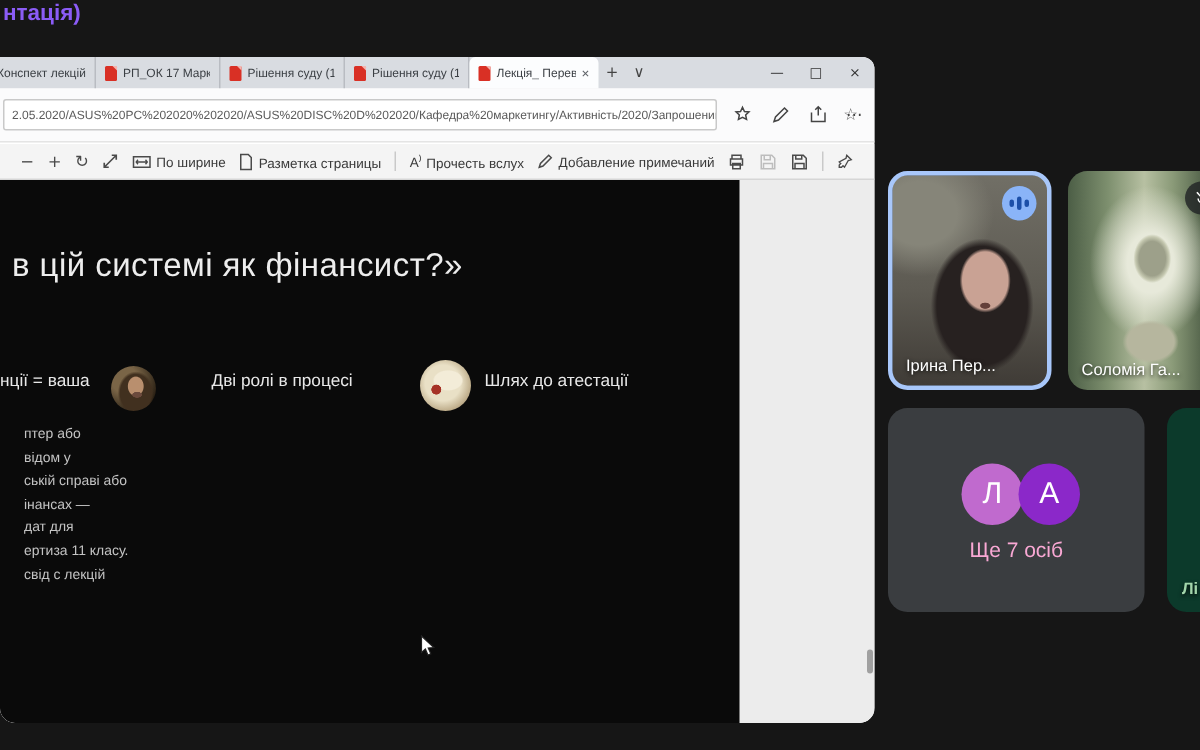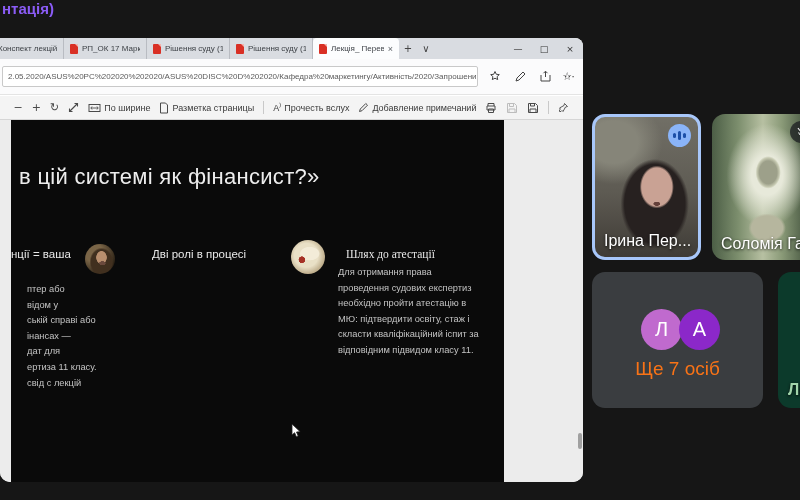--- a/index.html
+++ b/index.html
@@ -46,41 +46,41 @@
   .url-star { position:absolute; right:11px; top:11px; font-size:11px; color:#666;
               font-family:"DejaVu Sans",sans-serif; line-height:14px; }
   .addr-icons { position:absolute; right:8px; top:7px; height:21px; display:flex; gap:12px; align-items:center; }
   .addr-icons svg { display:block; }
   .dots { font-size:11px; color:#444; font-family:"DejaVu Sans",sans-serif; }
 
   
   .pdf-toolbar { position:absolute; left:0; top:58px; width:100%; height:24px; background:#f4f4f4;
                  border-bottom:1px solid #d6d6d6; display:flex; align-items:center; justify-content:center;
                  gap:9px; font-size:9px; color:#3a3a3a; }
-  .tb-item { display:flex; align-items:center; gap:3px; white-space:nowrap; }
+  .tb-item { display:flex; align-items:flex-end; gap:3px; white-space:nowrap; }
   .tb-glyph { font-size:11px; font-family:"DejaVu Sans",sans-serif; color:#4a4a4a; }
   .tb-sep { width:1px; height:13px; background:#c9c9c9; }
   .pdf-toolbar svg { display:block; }
 
   
   .viewer { position:absolute; left:0; top:82px; width:100%; height:362px; background:#ececec; }
-  .pdf-page { position:absolute; left:0; top:0; width:493px; height:100%; background:#0a0a0a; overflow:hidden;margin-left:11px; }
+  .pdf-page { position:absolute; left:0; top:0; width:493px; height:100%; background:#0a0a0a; overflow:hidden; }
   .vscroll-thumb { position:absolute; right:1px; top:313px; width:4px; height:16px; background:#a0a0a0; border-radius:2px; }
 
   
   .slide-title { position:absolute; left:8px; top:44px; color:#ededed; font-size:22px;
                  letter-spacing:0.3px; white-space:nowrap; }
   .col-head { position:absolute; font-size:11.5px; color:#e8e8e8; white-space:nowrap; }
   .col-body { position:absolute; font-size:9.3px; line-height:15.6px; color:#c4c4c4; }
   .col-body b { color:#e6e6e6; }
   .c1-head { left:0; top:128px; }
   .c1-body { left:16px; top:162px; }
   .c2-head { left:141px; top:128px; }
   .c2-body { left:128px; top:145px; width:146px; }
-  .c3-head { left:335px; top:128px;font-family:Liberation Serif, serif; }
+  .c3-head { left:323px; top:128px; }
   .c3-body { left:327px; top:145px; width:141px; }
   .slide-img { position:absolute; border-radius:50%; }
   .img1 { left:74px; top:124px; width:30px; height:30px;
     background:
       radial-gradient(ellipse 5px 3px at 58% 64%, #6b4a3d 0 60%, transparent 70%),
       radial-gradient(ellipse 9px 11px at 55% 45%, #b98f6e 0 55%, transparent 62%),
       radial-gradient(ellipse 20px 24px at 55% 60%, #41301f 0 52%, transparent 60%),
       radial-gradient(circle at 30% 30%, #7a6547 0 30%, #241b10 80%);
   }
   .img2 { left:280px; top:120px; width:34px; height:34px;
@@ -90,21 +90,21 @@
       radial-gradient(circle at 45% 45%, #e9e0c6 0 45%, #c4b astray 0, #bfae8c 70%, #6e6148 100%);
     background:
       radial-gradient(circle 3.5px at 32% 58%, #a63226 0 90%, transparent 100%),
       radial-gradient(ellipse 13px 9px at 55% 40%, #f3ecd8 0 70%, transparent 78%),
       radial-gradient(circle at 45% 45%, #e9e0c6 0 45%, #bfae8c 70%, #6e6148 100%);
   }
   .cursor { position:absolute; left:280px; top:303px; }
 
   
   .tile { position:absolute; border-radius:13px; overflow:hidden; }
-  .tile-name { position:absolute; left:9px; bottom:7px; color:#fff; font-size:16px;
+  .tile-name { position:absolute; left:9px; bottom:7px; color:#fff; font-size:11px;
                text-shadow:0 1px 3px rgba(0,0,0,.85); white-space:nowrap; }
   .tile1 { left:592px; top:114px; width:109px; height:146px; border:3px solid #a8c7fa;
     background:
       radial-gradient(ellipse 5px 3px at 60% 62%, #64403a 0 60%, transparent 75%),
       radial-gradient(ellipse 27px 34px at 60% 50%, #c9a294 0 56%, transparent 63%),
       radial-gradient(ellipse 58px 76px at 58% 62%, #272120 0 52%, transparent 59%),
       radial-gradient(ellipse 70px 60px at 18% 18%, #868579 0 35%, transparent 70%),
       linear-gradient(180deg,#716f66 0%, #5d5a52 55%, #3f3b36 100%);
   }
   .tile2 { left:712px; top:114px; width:106px; height:146px;
@@ -123,21 +123,21 @@
   .chip-speaking span { width:3px; border-radius:2px; background:#1c4fa8; }
   .bar-s { height:5px; } .bar-m { height:9px; }
   .chip-muted { right:6px; width:22px; height:22px; background:rgba(30,32,35,.78); }
 
   .avatars { position:absolute; left:49px; top:37px; display:flex; }
   .avatar { width:41px; height:41px; border-radius:50%; color:#fff; font-size:20px;
             display:flex; align-items:center; justify-content:center; }
   .avatar-1 { background:#c06ace; }
   .avatar-2 { background:#8b28c9; margin-left:-3px; }
   .overflow-label { position:absolute; left:0; top:86px; width:100%; text-align:center;
-                    color:#f97316; font-size:19px; }
+                    color:#f9a8d4; font-size:14px; }
 </style>
 </head>
 <body>
 
 <div class="abs meet-title">нтація)</div>
 
 <div class="abs browser">
 
   <div class="tabstrip">
     <div class="tab cut">
@@ -248,21 +248,20 @@
         <div>свід с лекцій</div>
       </div>
 
       <div class="slide-img img1"></div>
 
       <div class="col-head c2-head">Дві ролі в процесі</div>
 
       <div class="slide-img img2"></div>
 
       <div class="col-head c3-head">Шлях до атестації</div>
-      <div class="col-body c3-body">Для отримання права проведення судових експертиз необхідно пройти атестацію в МЮ: підтвердити освіту, стаж і скласти кваліфікаційний іспит за відповідним підвидом класу 11.</div>
 
       <svg class="cursor" width="11" height="15" viewBox="0 0 11 15">
         <path d="M1 1l0 11 2.6-2.3 1.7 4 1.9-.8-1.7-3.9 3.7-.3z" fill="#fff" stroke="#222" stroke-width="0.8"></path>
       </svg>
     </div>
     <div class="vscroll-thumb"></div>
   </div>
 </div>
 
 <div class="tile tile1">

